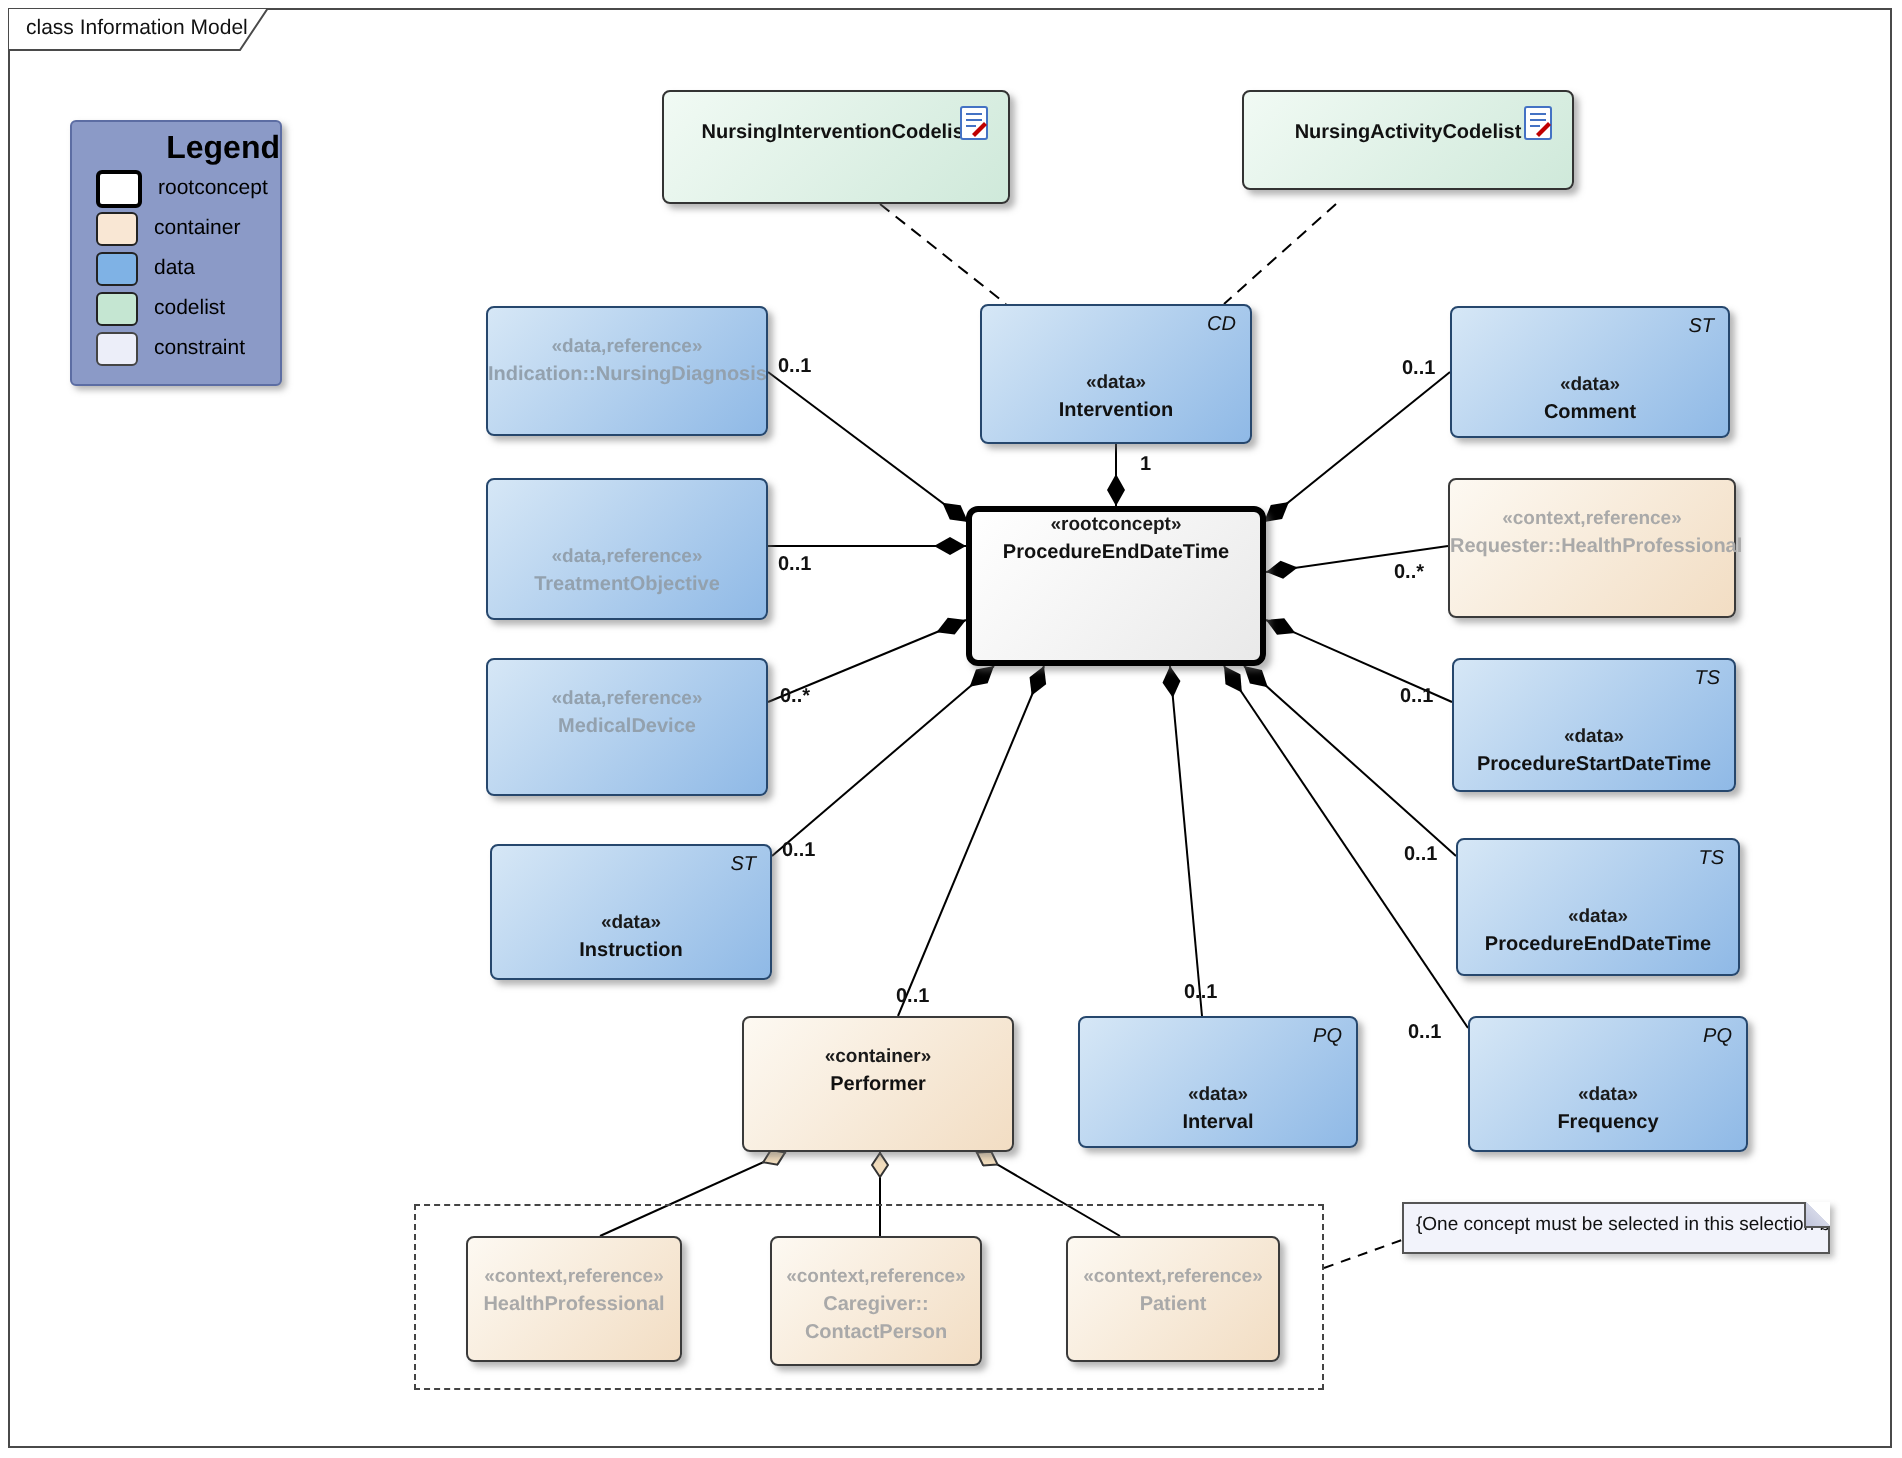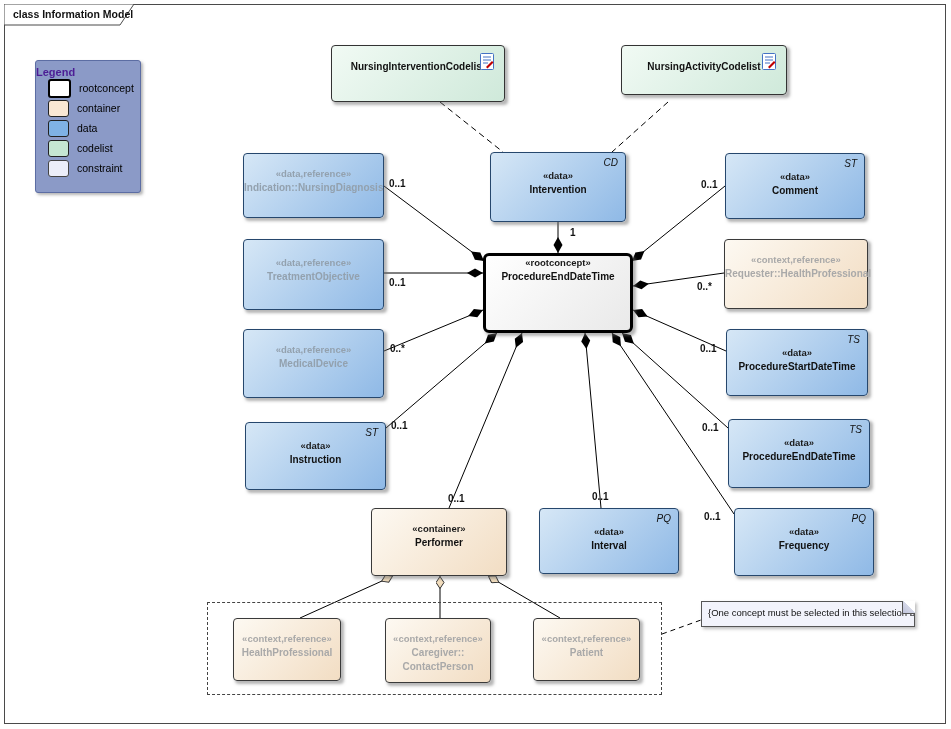--- a/index.html
+++ b/index.html
@@ -1,28 +1,28 @@
 <!DOCTYPE html>
 <html><head>
 <meta charset="utf-8">
 <style>
   html,body{margin:0;padding:0;background:#fff;}
   #canvas{position:relative;width:951px;height:729px;background:#ffffff;
           font-family:"Liberation Sans",sans-serif;overflow:hidden;}
   #frame{position:absolute;left:4px;top:4px;right:5px;bottom:5px;border:1px solid #4a4a4a;}
   #diagram-tab{position:absolute;left:4px;top:4px;width:140px;height:22px;z-index:5;}
-  #diagram-tab .tab-label{position:absolute;left:9px;top:4px;font-size:10.5px;font-weight:bold;color:#111;white-space:nowrap;}
+  #diagram-tab .tab-label{position:absolute;left:9px;top:4px;font-size:10.5px;font-weight:normal;color:#111;white-space:nowrap;}
 
   
   #wires{position:absolute;left:0;top:0;width:951px;height:729px;z-index:1;}
 
   
   #legend{position:absolute;left:35px;top:60px;width:104px;height:131px;background:#8b9ac7;
           border:1px solid #5c6da3;border-radius:3px;box-shadow:2px 2px 3px rgba(110,110,110,.5);z-index:2;}
-  #legend .legend-title{display:block;text-align:left;margin-top:5px;font-size:11px;font-weight:bold;color:#4c1d95;}
+  #legend .legend-title{display:block;text-align:right;margin-top:5px;font-size:16px;font-weight:bold;color:#000000;}
   .legend-row{display:flex;align-items:center;height:20px;margin:0 0 0 12px;}
   .swatch{width:19px;height:15px;border-radius:3px;border:1px solid #222;margin-right:8px;flex:0 0 auto;}
   .swatch.rootconcept-sw{background:#ffffff;border:2.5px solid #000;}
   .swatch.container-sw{background:#f9e7d4;}
   .swatch.data-sw{background:#7fb2e5;}
   .swatch.codelist-sw{background:#c5e6d2;}
   .swatch.constraint-sw{background:#eceef9;border-color:#444;}
   .legend-row span{font-size:10.5px;color:#000;}
 
   
@@ -31,21 +31,21 @@
   .data{background:linear-gradient(135deg,#d6e7f6 0%,#8fb9e6 100%);border:1px solid #26476d;}
   .codelist{background:linear-gradient(135deg,#f1faf4 0%,#cfe9da 100%);border:1px solid #333;}
   .container-box{background:linear-gradient(135deg,#fdf9f2 0%,#f2ddc3 100%);border:1px solid #3a3a3a;}
   .rootconcept{background:linear-gradient(135deg,#ffffff 0%,#e9e9e9 100%);border:3px solid #000;border-radius:6px;z-index:3;}
 
   .node-text{display:block;}
   .stereo{display:block;font-size:9.5px;font-weight:bold;color:#1a1a1a;line-height:14px;}
   .nname{display:block;font-size:10px;font-weight:bold;color:#111;line-height:14px;white-space:nowrap;}
   .ref-blue .stereo,.ref-blue .nname{color:#93a1ae;}
   .ref-warm .stereo,.ref-warm .nname{color:#a9a9a9;}
-  .pt16{padding-top:16px;} .pt13{padding-top:13px;} .pt10{padding-top:0;}
+  .pt16{padding-top:32px;} .pt13{padding-top:13px;} .pt10{padding-top:0;}
   .type-tag{position:absolute;top:4px;right:7px;font-size:10px;font-style:italic;font-weight:normal;color:#111;}
 
   .codelist .nname{margin-top:14px;}
   .doc-icon{position:absolute;top:7px;right:9px;}
 
   
   #selection-box{position:absolute;left:207px;top:602px;width:455px;height:93px;
                  border:1.5px dashed #444;z-index:1;box-sizing:border-box;}
 
   

